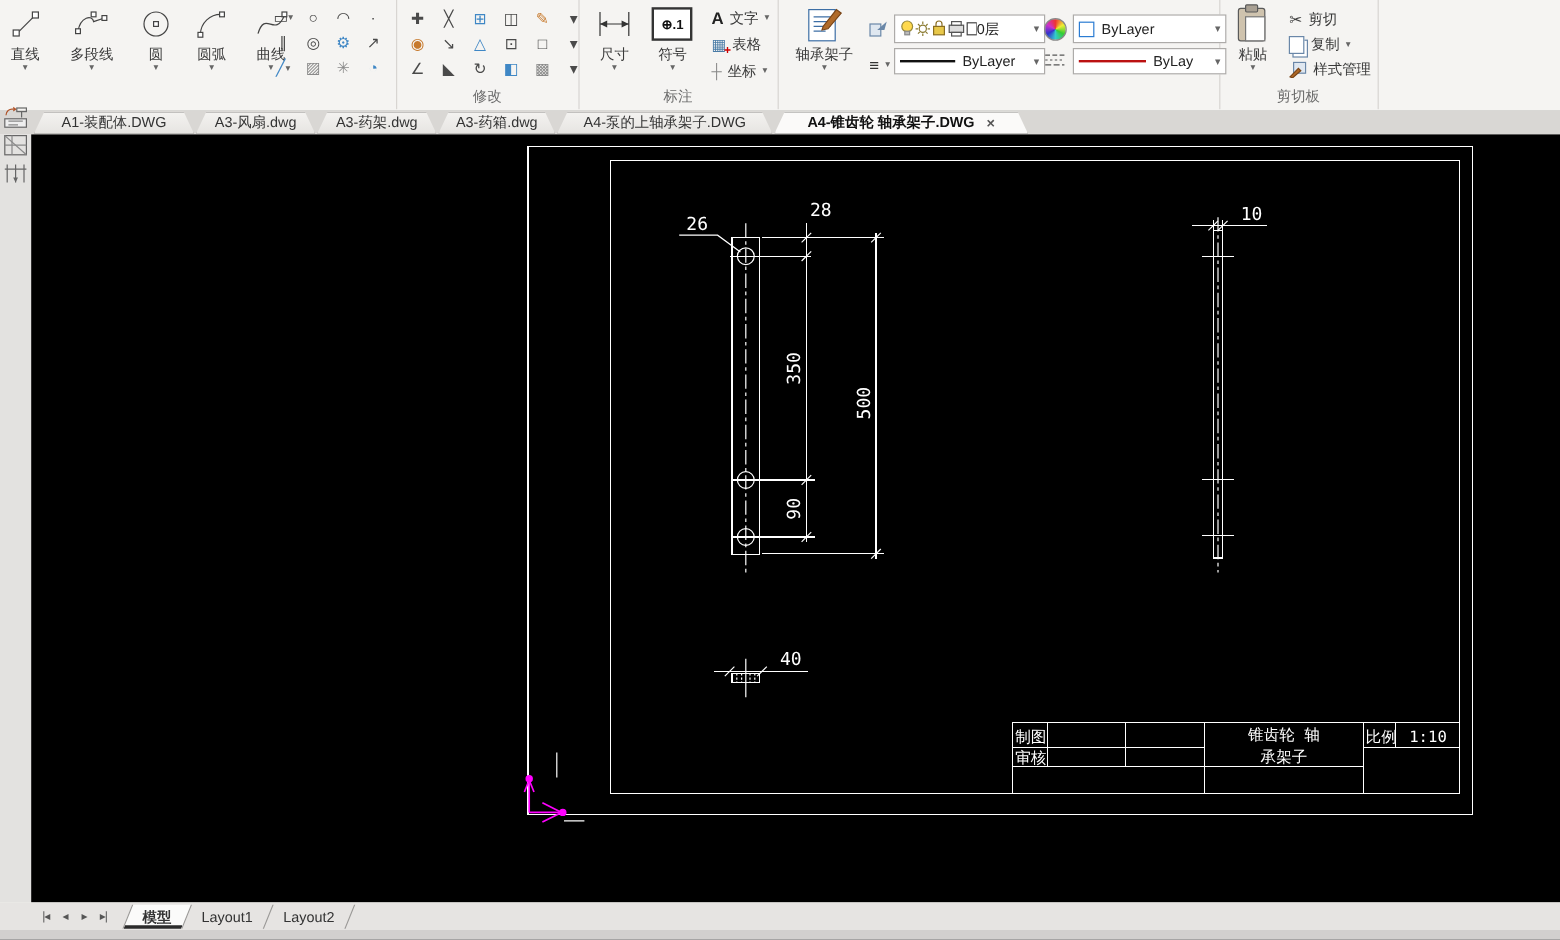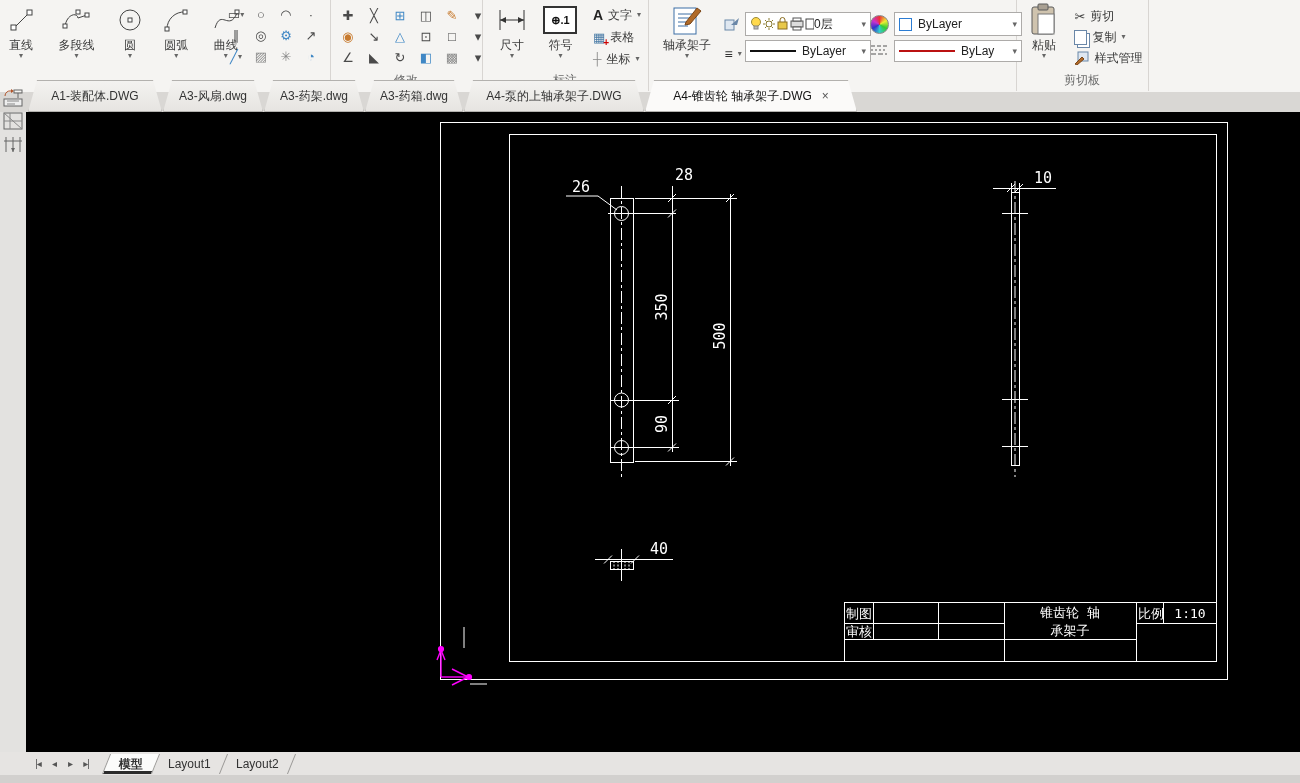--- a/index.html
+++ b/index.html
@@ -24,25 +24,25 @@
   .combo .caret{margin-left:auto;font-size:9px;}
   .swatch{width:11px;height:11px;border:1px solid #2b7cd3;background:#fff;margin-right:6px;}
   .bline{height:2px;background:#111;margin-right:6px;}
   .rline{height:2px;background:#bb1111;margin-right:6px;}
   .wheel{width:17px;height:17px;border-radius:50%;background:conic-gradient(#e33,#ee3,#3c3,#3cc,#33c,#c3c,#e33);border:1px solid #888;}
   .rowbtn{display:flex;align-items:center;gap:5px;font-size:12px;height:20px;cursor:pointer;white-space:nowrap;}
   .icon-copy{position:relative;width:11px;height:13px;border:1px solid #6a87a8;background:#fff;box-shadow:3px 3px 0 -1px #fff,3px 3px 0 0 #6a87a8;}
 
   
   .doctabs{position:absolute;left:0;top:92px;width:1300px;height:20px;background:#d9d7d4;display:flex;align-items:flex-end;padding-left:28px;box-sizing:border-box;}
-  .dtab{position:relative;height:32px;margin-right:1px;cursor:pointer;margin-top:17px;}
+  .dtab{position:relative;height:19px;margin-right:1px;cursor:pointer;margin-top:17px;}
   .dtab .shape{position:absolute;inset:0;clip-path:polygon(9px 0,calc(100% - 9px) 0,100% 100%,0 100%);background:linear-gradient(#f4f3f1,#e6e4e1);box-shadow:inset 0 0 0 1px #b3b1ae;}
   .dtab .tlabel{position:relative;display:flex;align-items:center;justify-content:center;height:100%;font-size:12px;color:#333;padding:0 16px;white-space:nowrap;}
   .dtab.active .shape{background:#fbfaf9;}
-  .dtab.active .tlabel{font-weight:normal;color:#111;text-align:center;}
+  .dtab.active .tlabel{font-weight:bold;color:#111;text-align:center;}
   .dclose{margin-left:10px;color:#555;font-size:12px;cursor:pointer;}
 
   
   .leftstrip{position:absolute;left:0;top:112px;width:26px;height:640px;background:#e3e2e0;}
   .sideicons{position:absolute;left:2px;top:-24px;display:flex;flex-direction:column;gap:3px;}
   .canvas{position:absolute;left:26px;top:112px;width:1274px;height:640px;background:#000;}
 
   
   .layoutbar{position:absolute;left:0;top:752px;width:1300px;height:23px;background:#e6e4e2;display:flex;align-items:center;padding-left:30px;box-sizing:border-box;}
   .navbtn{font-size:10px;color:#555;width:16px;text-align:center;cursor:pointer;letter-spacing:-1px;}

